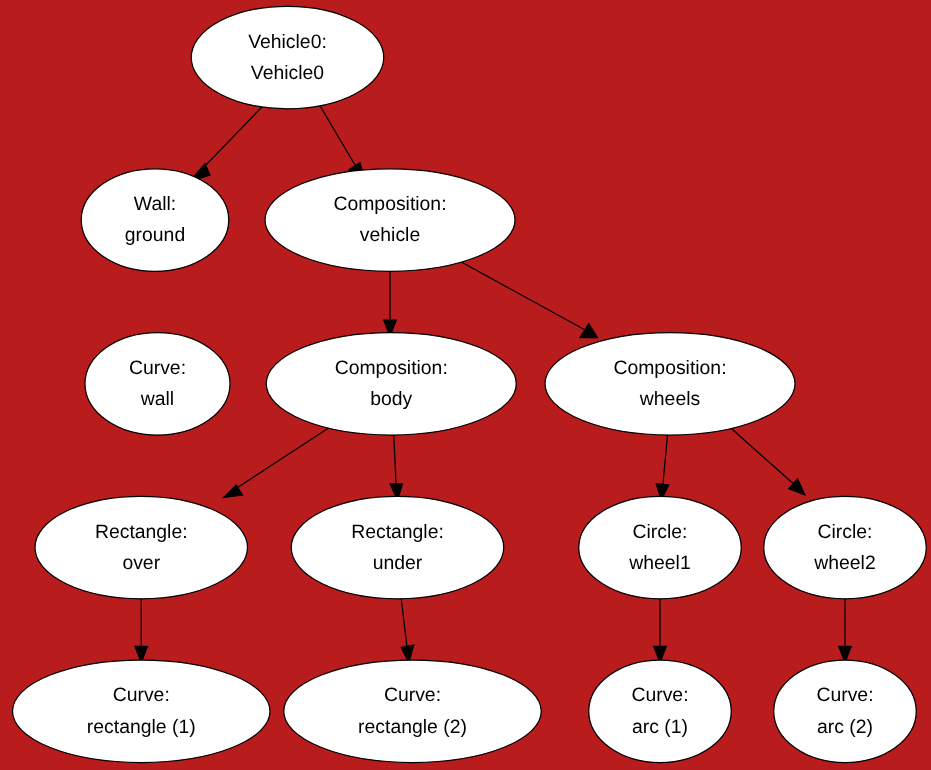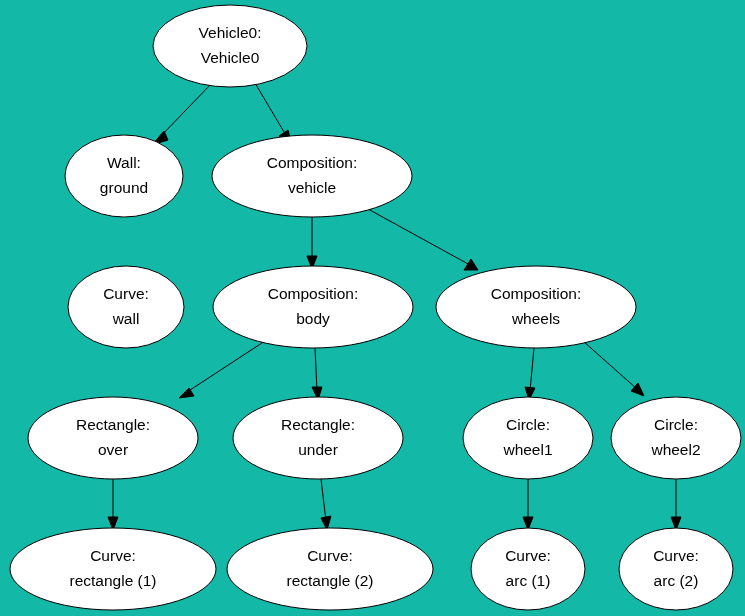--- a/index.html
+++ b/index.html
@@ -4,21 +4,21 @@
 <style>
   html, body {
     margin: 0;
     padding: 0;
     background: #ffffff;
   }
   #graph-root {
     position: relative;
     width: 745px;
     height: 616px;
-    background: #14b8a6;
+    background: #b91c1c;
     overflow: hidden;
     font-family: "Liberation Sans", sans-serif;
   }
   svg#graph-svg {
     display: block;
     width: 745px;
     height: 616px;
   }
   .node-ellipse {
     fill: #ffffff;

